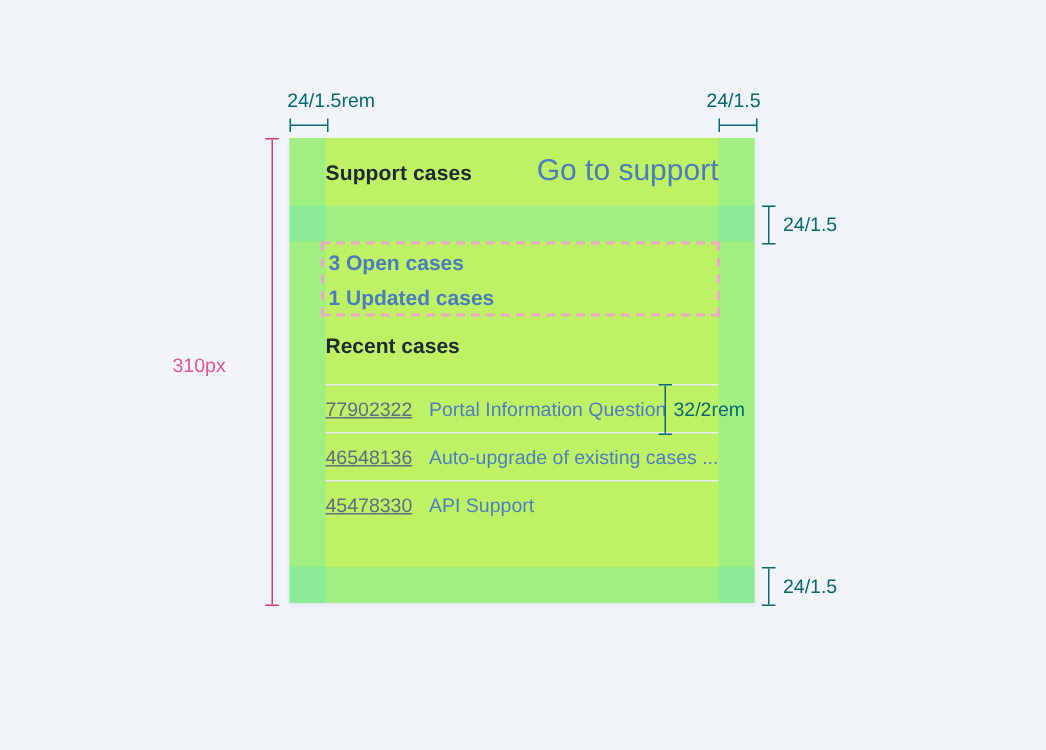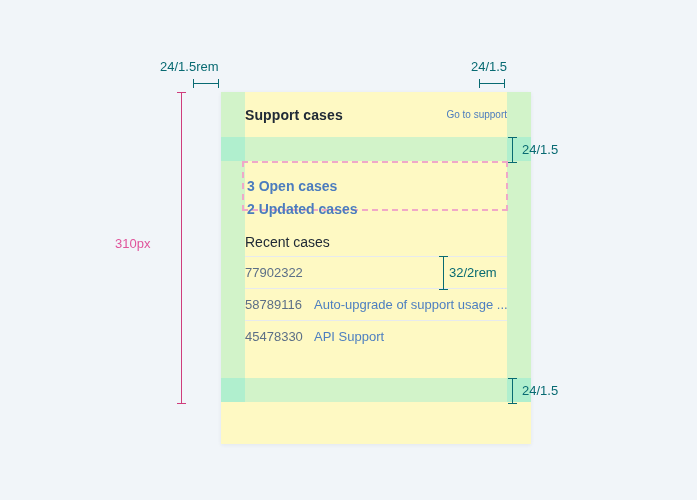--- a/index.html
+++ b/index.html
@@ -10,66 +10,65 @@
   .stage{
     position:relative;
     width:697px;height:500px;
     background:#f1f5f9;
     overflow:hidden;
   }
 
   
   .card{
     position:absolute;left:193px;top:92px;
-    width:310px;height:352px;
-    background:#fef9c3;
+    width:310px;height:310px;
+    background:#bef264;
     box-shadow:0 1px 4px rgba(25,45,80,0.07);
-    margin-left:28px;
   }
   
   .overlay{position:absolute;background:rgba(69,226,221,0.24);pointer-events:none;}
   .strip-left{left:0;top:0;width:24px;height:310px;}
   .strip-right{left:286px;top:0;width:24px;height:310px;}
   .band-top{left:0;top:45px;width:310px;height:24px;}
   .band-bottom{left:0;top:286px;width:310px;height:24px;}
 
   .card-header{
     position:absolute;left:24px;right:24px;top:0;height:45px;
     display:flex;align-items:center;justify-content:space-between;
   }
   .card-title{font-size:14px;font-weight:bold;color:#202a36;letter-spacing:.1px;}
-  .card-link{font-size:10px;color:#4b7cbe;text-decoration:none;cursor:pointer;}
+  .card-link{font-size:20px;color:#4b7cbe;text-decoration:none;cursor:pointer;}
 
   .summary-box{
     position:absolute;left:21px;top:69px;width:266px;height:50px;
     border:2px dashed #f0a8c8;box-sizing:border-box;
-    padding:12px 0 0 3px;
+    padding:1px 0 0 3px;
   }
   .summary-item{
     display:block;
     font-size:14px;font-weight:bold;color:#4b7cbe;
     line-height:23px;text-decoration:none;cursor:pointer;
   }
 
   .recent-title{
-    position:absolute;left:24px;top:143px;
-    font-size:14px;font-weight:normal;color:#202a36;line-height:14px;
+    position:absolute;left:24px;top:131px;
+    font-size:14px;font-weight:bold;color:#202a36;line-height:14px;
   }
   .recent-table{
     position:absolute;left:24px;top:164px;width:262px;
   }
   .case-row{
     display:flex;align-items:center;
     height:32px;box-sizing:border-box;
     border-top:1px solid #e7eaee;
     cursor:pointer;
   }
   .case-id{
     width:62px;margin-right:7px;flex:none;
-    font-size:13px;color:#5c6f87;
+    font-size:13px;color:#5c6f87;text-decoration:underline;
   }
   .case-title{
     font-size:13px;color:#4d7fc0;white-space:nowrap;
   }
 
   
   .measure-label{
     position:absolute;
     font-size:13px;color:#086a72;
     white-space:nowrap;z-index:5;
@@ -109,41 +108,42 @@
     <div class="overlay band-top"></div>
     <div class="overlay band-bottom"></div>
 
     <div class="card-header">
       <span class="card-title">Support cases</span>
       <a class="card-link">Go to support</a>
     </div>
 
     <div class="summary-box">
       <a class="summary-item">3 Open cases</a>
-      <a class="summary-item">2 Updated cases</a>
+      <a class="summary-item">1 Updated cases</a>
     </div>
 
     <div class="recent-title">Recent cases</div>
 
     <div class="recent-table">
       <div class="case-row">
         <span class="case-id">77902322</span>
+        <span class="case-title">Portal Information Question</span>
       </div>
       <div class="case-row">
-        <span class="case-id">58789116</span>
-        <span class="case-title">Auto-upgrade of support usage ...</span>
+        <span class="case-id">46548136</span>
+        <span class="case-title">Auto-upgrade of existing cases ...</span>
       </div>
       <div class="case-row">
         <span class="case-id">45478330</span>
         <span class="case-title">API Support</span>
       </div>
     </div>
   </div>
 
-  <div class="measure-label" style="left:160px;top:59px;width:90px;text-align:left;">24/1.5rem</div>
+  <div class="measure-label" style="left:160px;top:59px;width:90px;text-align:right;">24/1.5rem</div>
   <div class="hbracket" style="left:193px;top:79px;width:24px;"></div>
 
   <div class="measure-label" style="left:449px;top:59px;width:80px;text-align:center;">24/1.5</div>
   <div class="hbracket" style="left:479px;top:79px;width:24px;"></div>
 
   <div class="vbracket" style="left:508px;top:137px;height:24px;"></div>
   <div class="measure-label" style="left:522px;top:142px;">24/1.5</div>
 
   <div class="vbracket" style="left:508px;top:378px;height:24px;"></div>
   <div class="measure-label" style="left:522px;top:383px;">24/1.5</div>

